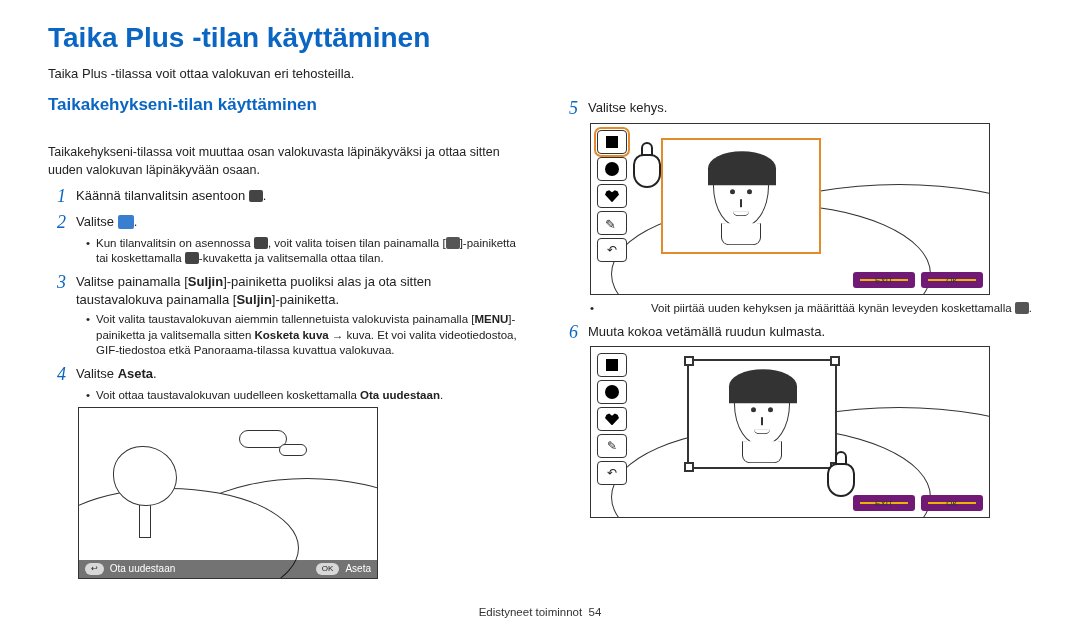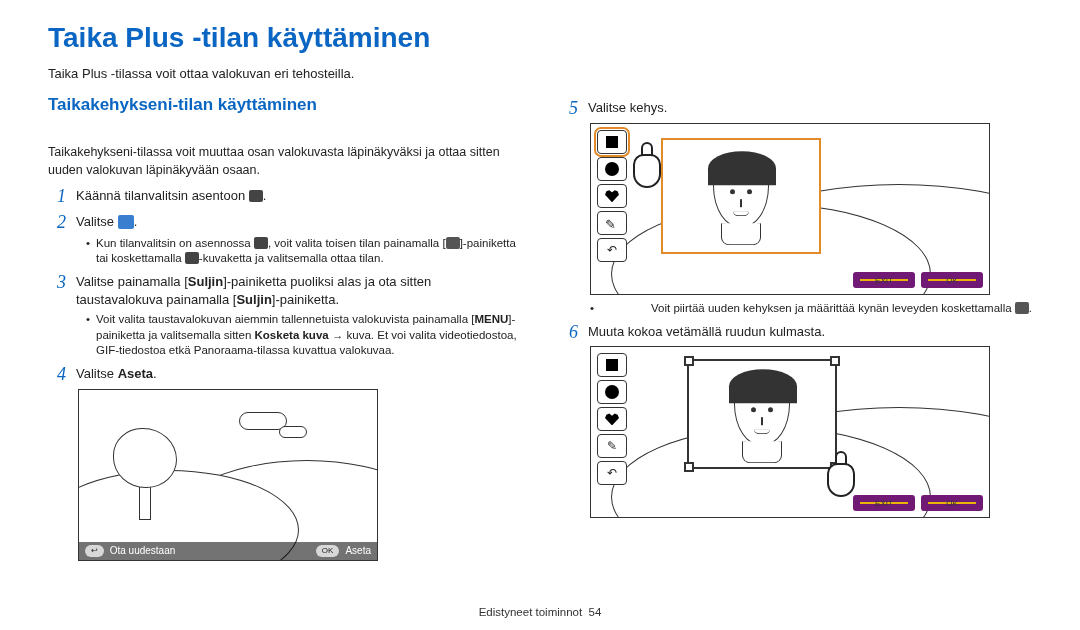--- a/index.html
+++ b/index.html
@@ -423,20 +423,25 @@
       </div>
     </div>
 
     <div class="step">
       <div class="step-num">4</div>
       <div class="step-body">
         <span>Valitse </span><span class="b">Aseta</span><span>.</span>
       </div>
     </div>
 
+    <div class="bullets">
+      <div class="bullet">
+        <span>Voit ottaa taustavalokuvan uudelleen koskettamalla </span><span class="b">Ota uudestaan</span><span>.</span>
+      </div>
+    </div>
 
     <div class="img-area">
       <div class="draw-box draw1">
         <div class="cloud" style="left:160px;top:22px;width:48px;height:18px;"></div>
         <div class="cloud" style="left:200px;top:36px;width:28px;height:12px;"></div>
         <div class="hill2"></div>
         <div class="hill1"></div>
         <div class="tree-trunk"></div>
         <div class="tree-top"></div>
         <div class="bottom-bar">

